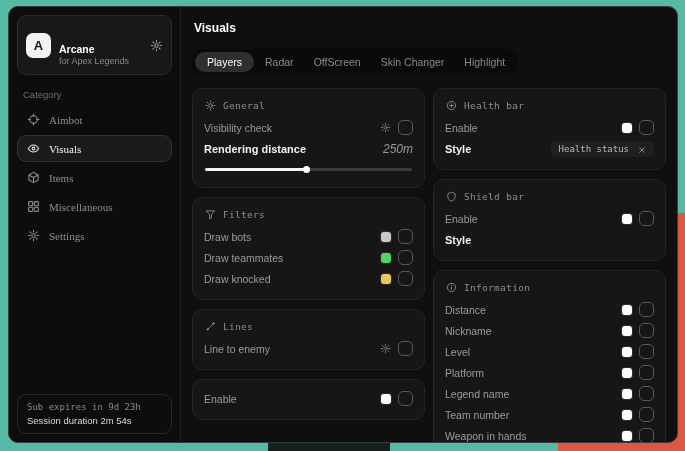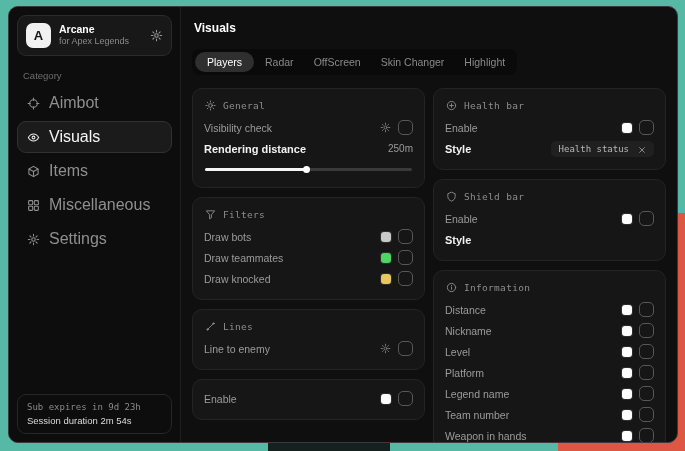--- a/index.html
+++ b/index.html
@@ -13,29 +13,29 @@
     background:#0f0f0f; border:1px solid #3a3a3a; border-radius:10px;
     display:flex; overflow:hidden; }
 
   
   .sidebar { width:172px; flex:0 0 172px; border-right:1px solid #1e1e1e; background:#0d0d0d;
     display:flex; flex-direction:column; padding:8px 8px; }
   .brand-card { display:flex; align-items:center; gap:8px; background:#181818; border:1px solid #2b2b2b;
     border-radius:9px; padding:7px 8px; }
   .logo { width:25px; height:25px; background:#f2f2f2; color:#141414; border-radius:7px;
     display:flex; align-items:center; justify-content:center; font-weight:bold; font-size:13px; }
-  .brand-text { flex:1; line-height:1.25; }
+  .brand-text { flex:1; line-height:1.25;margin-top:20px; }
   .brand-name { color:#ffffff; font-size:10.5px; font-weight:bold; }
   .brand-sub { color:#8a8a8a; font-size:9px; }
   .brand-gear { color:#9a9a9a; display:flex; cursor:pointer; }
 
   .cat-label { color:#6e6e6e; font-size:9.5px; margin:14px 6px 6px; }
   .nav { display:flex; flex-direction:column; gap:2px; }
-  .nav-item { display:flex; align-items:center; gap:9px; color:#8f8f8f; font-size:16px;
-    padding:6px 9px; border:1px solid transparent; border-radius:9px; cursor:pointer; }
+  .nav-item { display:flex; align-items:center; gap:9px; color:#8f8f8f; font-size:11px;
+    padding:6px 9px; border:1px solid transparent; border-radius:9px; cursor:pointer;font-family:Liberation Serif, serif; }
   .nav-item .nicon { display:flex; color:#8f8f8f; }
   .nav-item.selected { background:#1b1b1b; border-color:#313131; color:#f5f5f5; }
   .nav-item.selected .nicon { color:#e8e8e8; }
 
   .footer-box { margin-top:auto; border:1px solid #272727; border-radius:9px; padding:7px 9px;
     display:flex; flex-direction:column; gap:3px; }
   .footer-line1 { font-family:"DejaVu Sans Mono", monospace; font-size:9px; color:#8a8a8a; }
   .footer-line2 { font-size:9.5px; color:#dcdcdc; }
 
   
@@ -51,21 +51,21 @@
 
   .card { background:#161616; border:1px solid #242424; border-radius:10px; padding:8px 11px 10px; }
   .card-head { display:flex; align-items:center; gap:7px; font-family:"DejaVu Sans Mono", monospace;
     font-size:9.5px; color:#8d8d8d; margin:3px 0 6px 1px; letter-spacing:0.3px; }
   .card-head .hicon { display:flex; color:#8d8d8d; }
 
   .row { display:flex; align-items:center; justify-content:space-between; min-height:21px; }
   .row-label { color:#9b9b9b; font-size:10.5px; }
   .row-label.strong { color:#f2f2f2; font-weight:bold; font-size:11px;text-align:right; }
   .controls { display:flex; align-items:center; gap:7px; }
-  .value { color:#9a9a9a; font-size:10px; }
+  .value { color:#9a9a9a; font-size:12px;font-style:italic; }
 
   .checkbox { width:15px; height:15px; border:1.5px solid #585858; border-radius:5px; background:transparent; cursor:pointer; }
   .swatch { width:10px; height:10px; border-radius:3px; box-shadow:0 0 0 1px rgba(255,255,255,0.10); cursor:pointer; }
   .gearbtn { display:flex; color:#7d7d7d; cursor:pointer; }
 
   .slider { position:relative; height:7px; margin:7px 1px 4px; cursor:pointer; }
   .slider-track { position:absolute; top:2px; left:0; right:0; height:3px; border-radius:2px; background:#3a3a3a; }
   .slider-fill { position:absolute; top:2px; left:0; height:3px; border-radius:2px; background:#f5f5f5; }
   .slider-knob { position:absolute; top:0; width:7px; height:7px; border-radius:50%; background:#ffffff; transform:translateX(-3px); }
 

